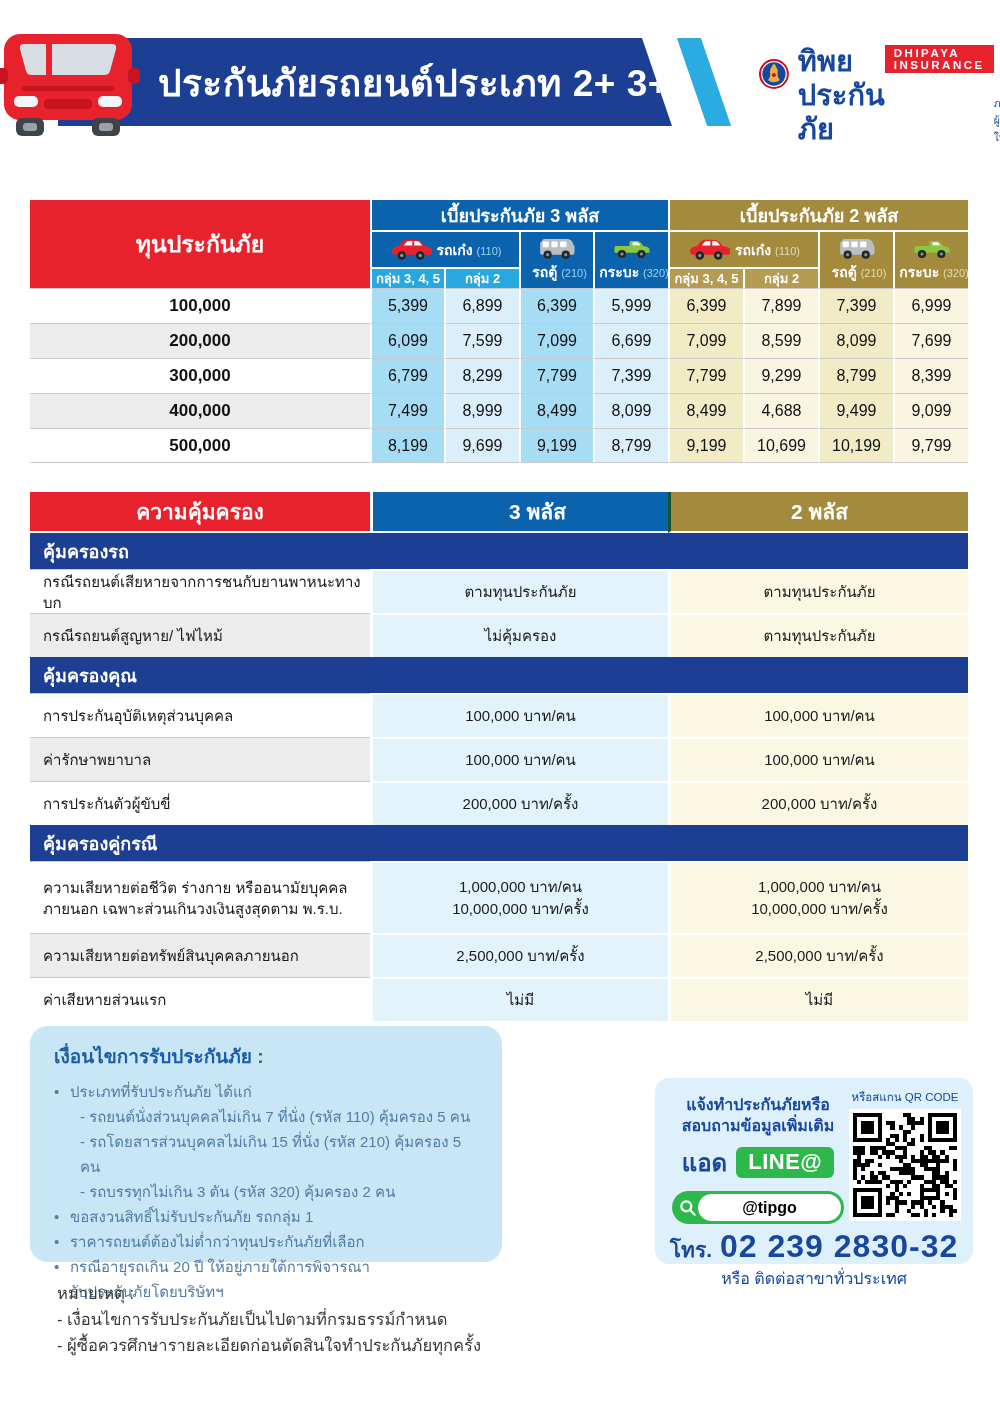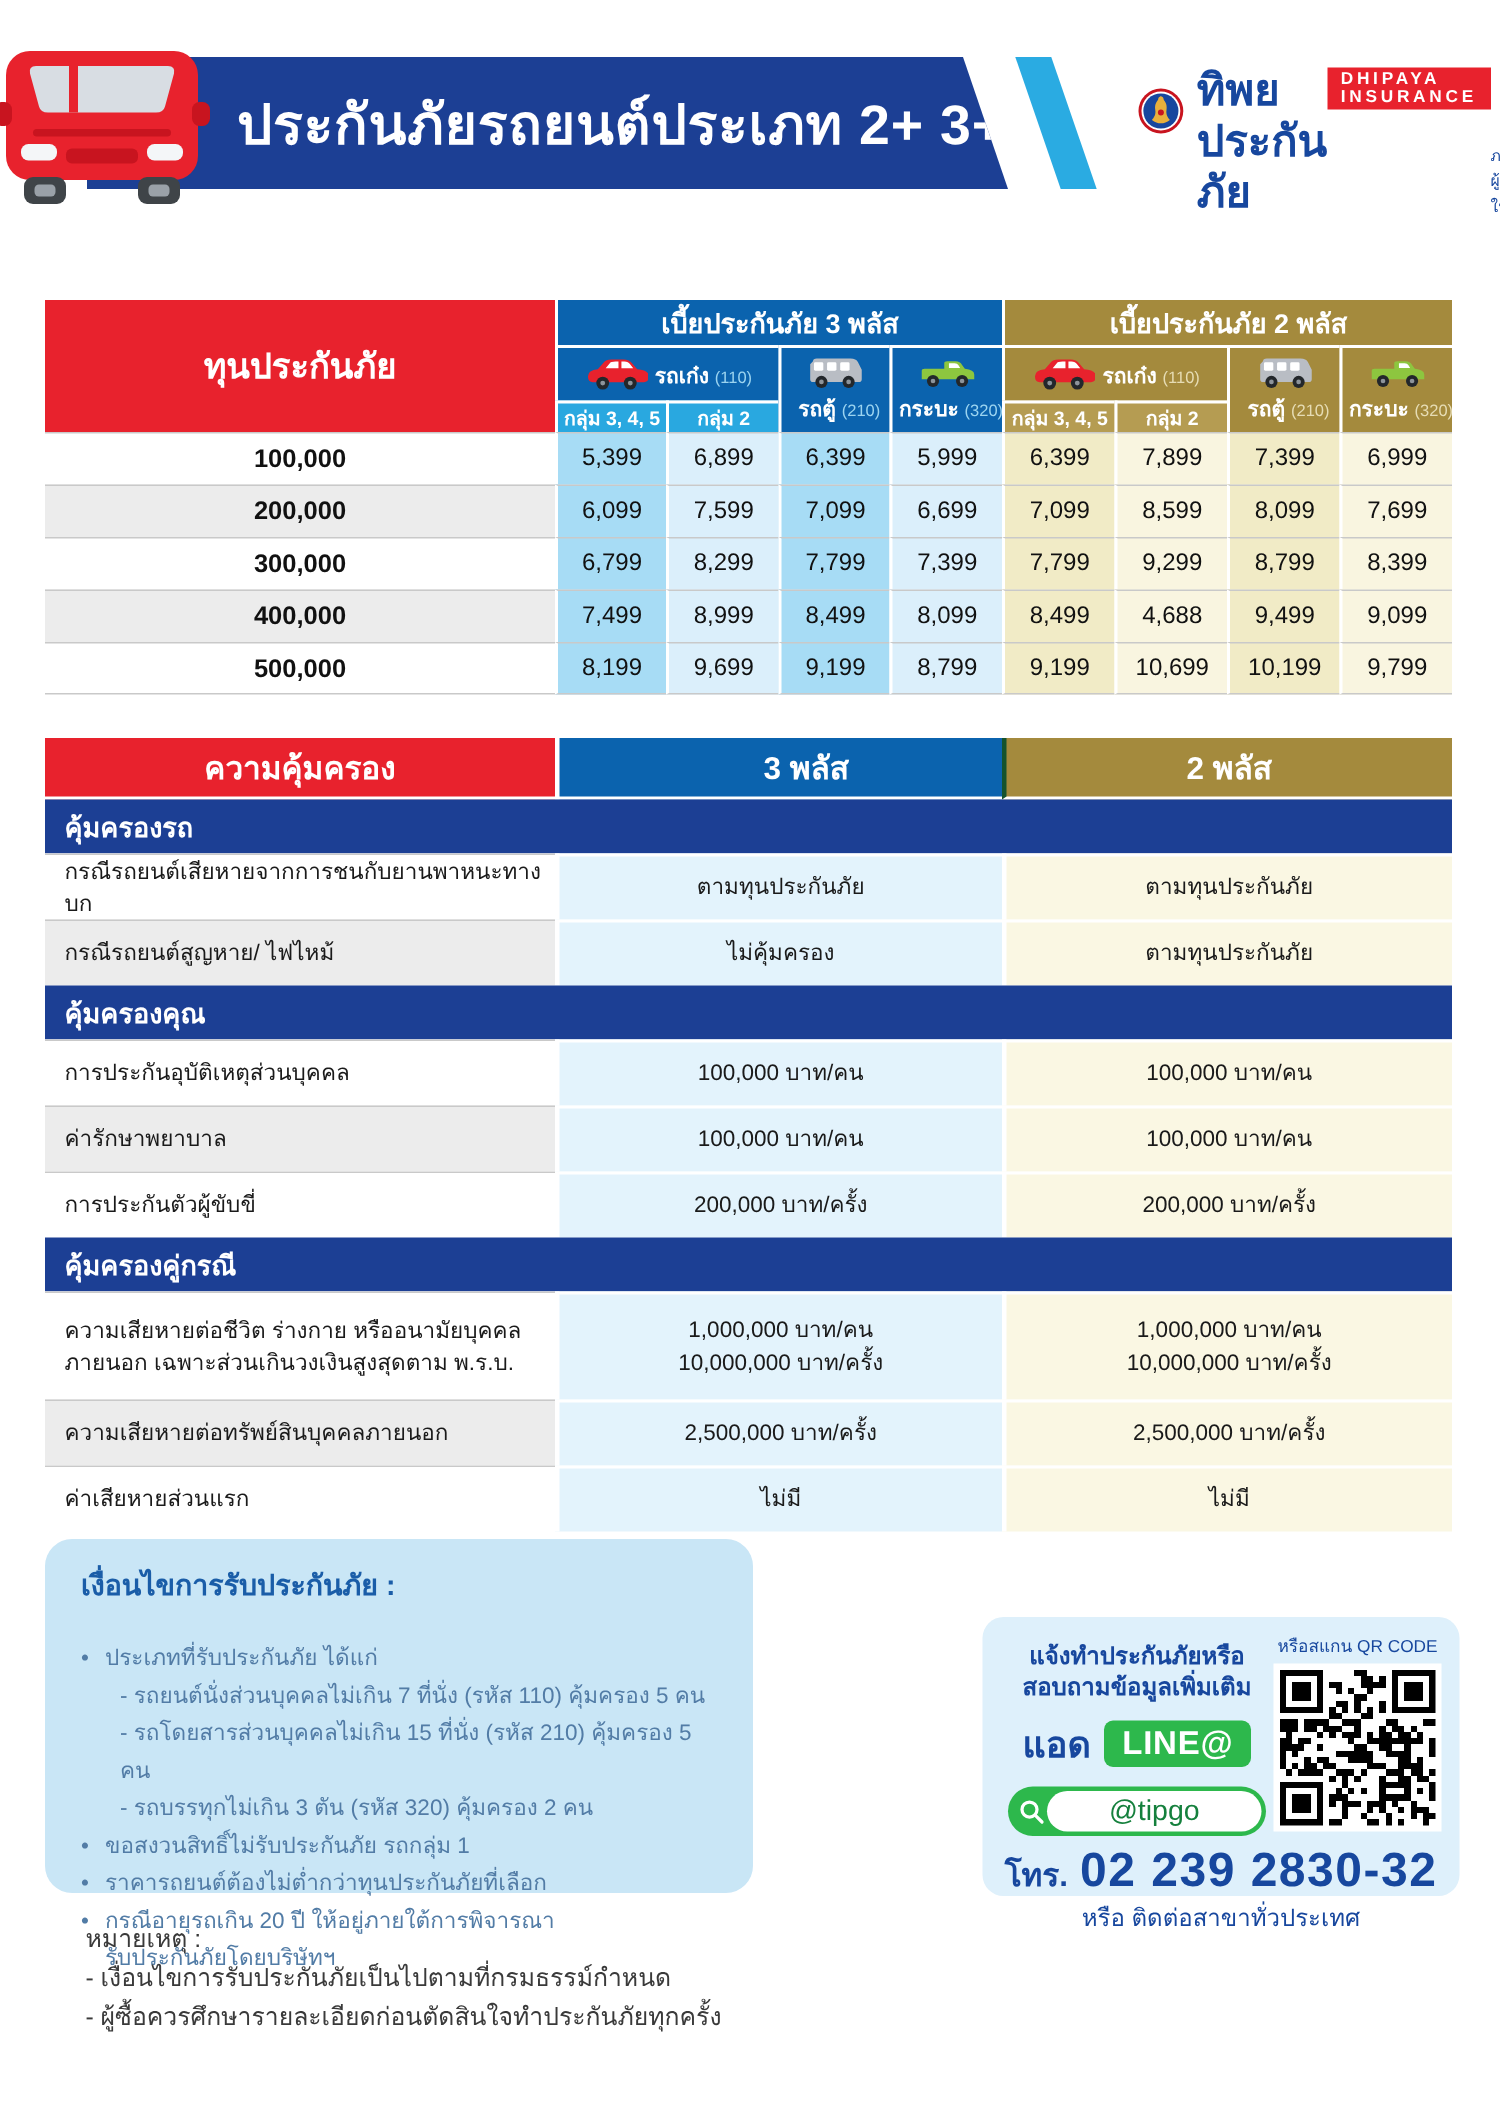--- a/index.html
+++ b/index.html
@@ -62,36 +62,36 @@
   .c-h2 { grid-area:1/2; background:#0b63ae; border-left:3px solid #fff;padding-left:34px; }
   .c-h3 { grid-area:1/3; background:#a48a3d; border-left:3px solid #14532d; }
   .c-band { grid-column:1/4; background:#1c3f94; color:#fff; font-size:18px; font-weight:bold; padding-left:13px; }
   .c-lab { background:#fff; color:#1a1a1a; font-size:15px; padding-left:13px; padding-right:8px; border-top:1px solid #c9c9c9; line-height:21px; }
   .c-lab.alt { background:#ececec; }
   .c-val { justify-content:center; font-size:15px; color:#1a1a1a; border-left:3px solid #fff; border-top:2px solid #fff; text-align:center; flex-direction:column; line-height:22px; }
   .v3 { background:#e3f3fc; } .v2 { background:#faf7e3; }
 
   
   .cond { position:absolute; left:30px; top:1026px; width:472px; height:236px; background:#c9e6f6; border-radius:18px; padding:15px 22px 0 24px; }
-  .cond-title { font-size:19px; font-weight:bold; color:#1a5da8; margin-bottom:22px; }
+  .cond-title { font-size:19px; font-weight:bold; color:#1a5da8; margin-bottom:8px; }
   .cond-line { font-size:15px; color:#527ca6; line-height:25px; display:flex; align-items:flex-start; }
   .cond-line .dot { width:16px; flex:none; }
   .cond-sub { padding-left:26px; }
   .cond-cont { padding-left:16px; }
 
   
   .contact { position:absolute; left:655px; top:1078px; width:318px; height:186px; background:#def0fb; border-radius:14px; padding:10px 12px 0 12px; }
   .contact-top { display:flex; }
   .c-left { width:182px; display:flex; flex-direction:column; align-items:center; padding-top:6px; }
   .c-head { font-size:16px; font-weight:bold; color:#17479e; line-height:21px; text-align:center; }
   .c-addrow { display:flex; align-items:center; gap:9px; margin-top:7px; }
   .c-add { font-size:24px; font-weight:bold; color:#17479e; }
   .line-badge { background:#2db84c; color:#fff; font-weight:bold; font-size:22px; padding:2px 12px 3px; border-radius:6px; letter-spacing:.5px; }
   .search-pill { margin-top:9px; display:flex; align-items:center; background:#2db84c; border-radius:17px; padding:3px 3px 3px 6px; width:172px; height:33px; }
-  .pill-text { flex:1; background:#fff; border-radius:14px; height:27px; display:flex; align-items:center; justify-content:center; font-weight:normal; color:#15803d; font-size:19px; }
+  .pill-text { flex:1; background:#fff; border-radius:14px; height:27px; display:flex; align-items:center; justify-content:center; font-weight:bold; color:#000000; font-size:16px; }
   .c-right { flex:1; display:flex; flex-direction:column; align-items:center; }
   .qr-caption { font-size:11.5px; color:#17479e; margin-bottom:3px; }
   .qr-box { width:112px; height:112px; background:#fff; padding:4px; }
   .tel-row { display:flex; align-items:baseline; justify-content:center; gap:8px; margin-top:4px; color:#17479e; }
   .tel-prefix { font-size:21px; font-weight:bold; }
   .tel-number { font-size:32px; font-weight:bold; letter-spacing:1px; white-space:nowrap; }
   .branch { text-align:center; font-size:16px; color:#17479e; }
 
   
   .notes { position:absolute; left:57px; top:1280px; color:#3a3a3a; font-size:16.5px; line-height:26px; }

